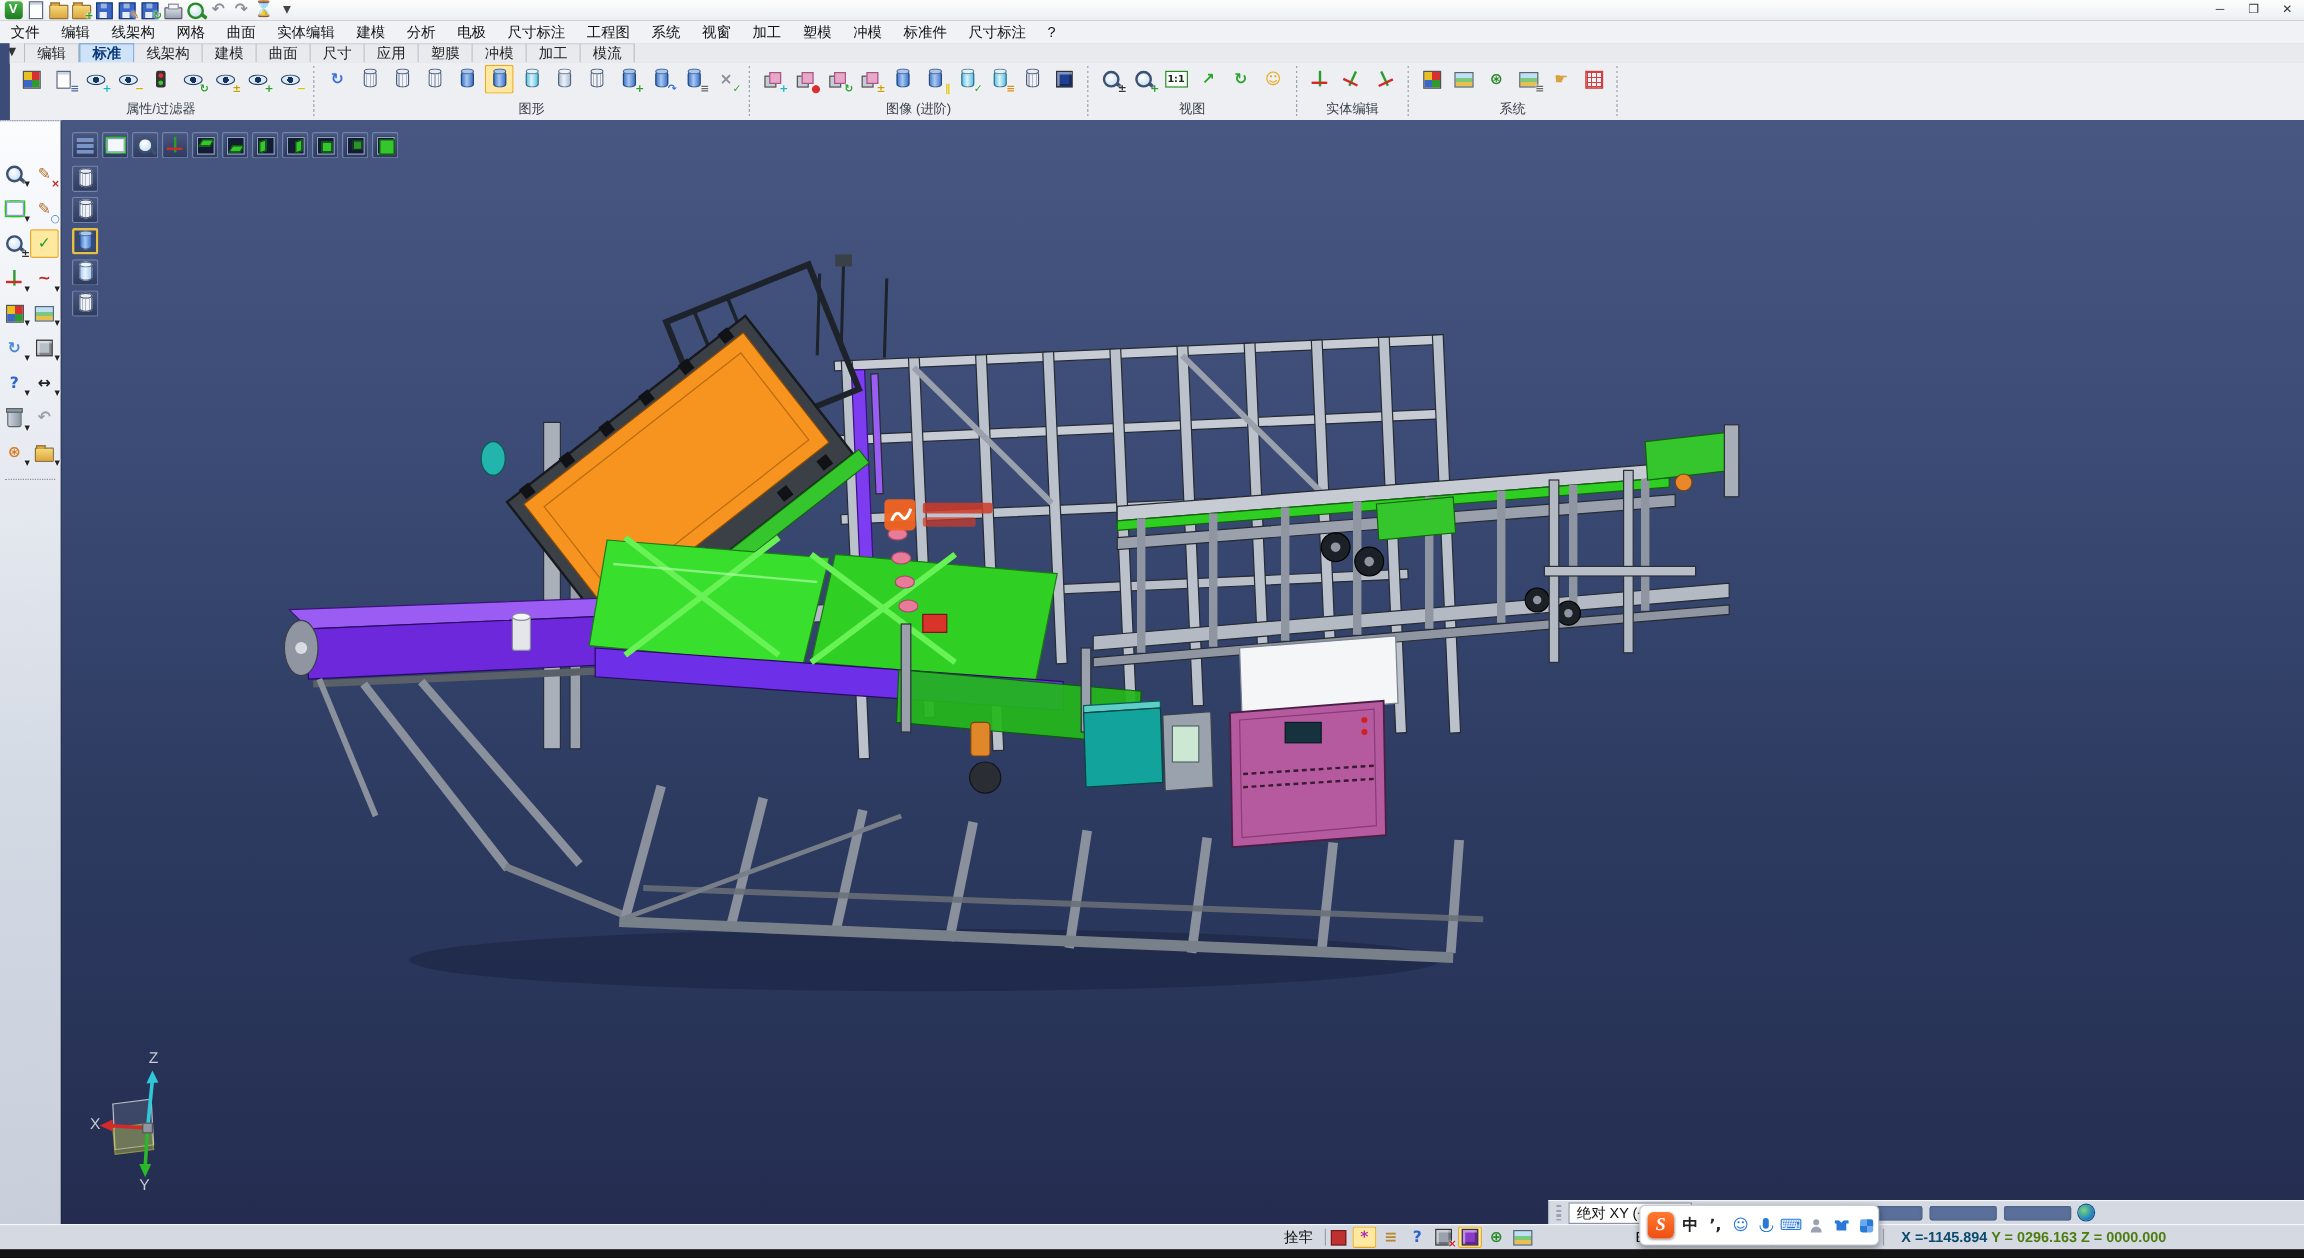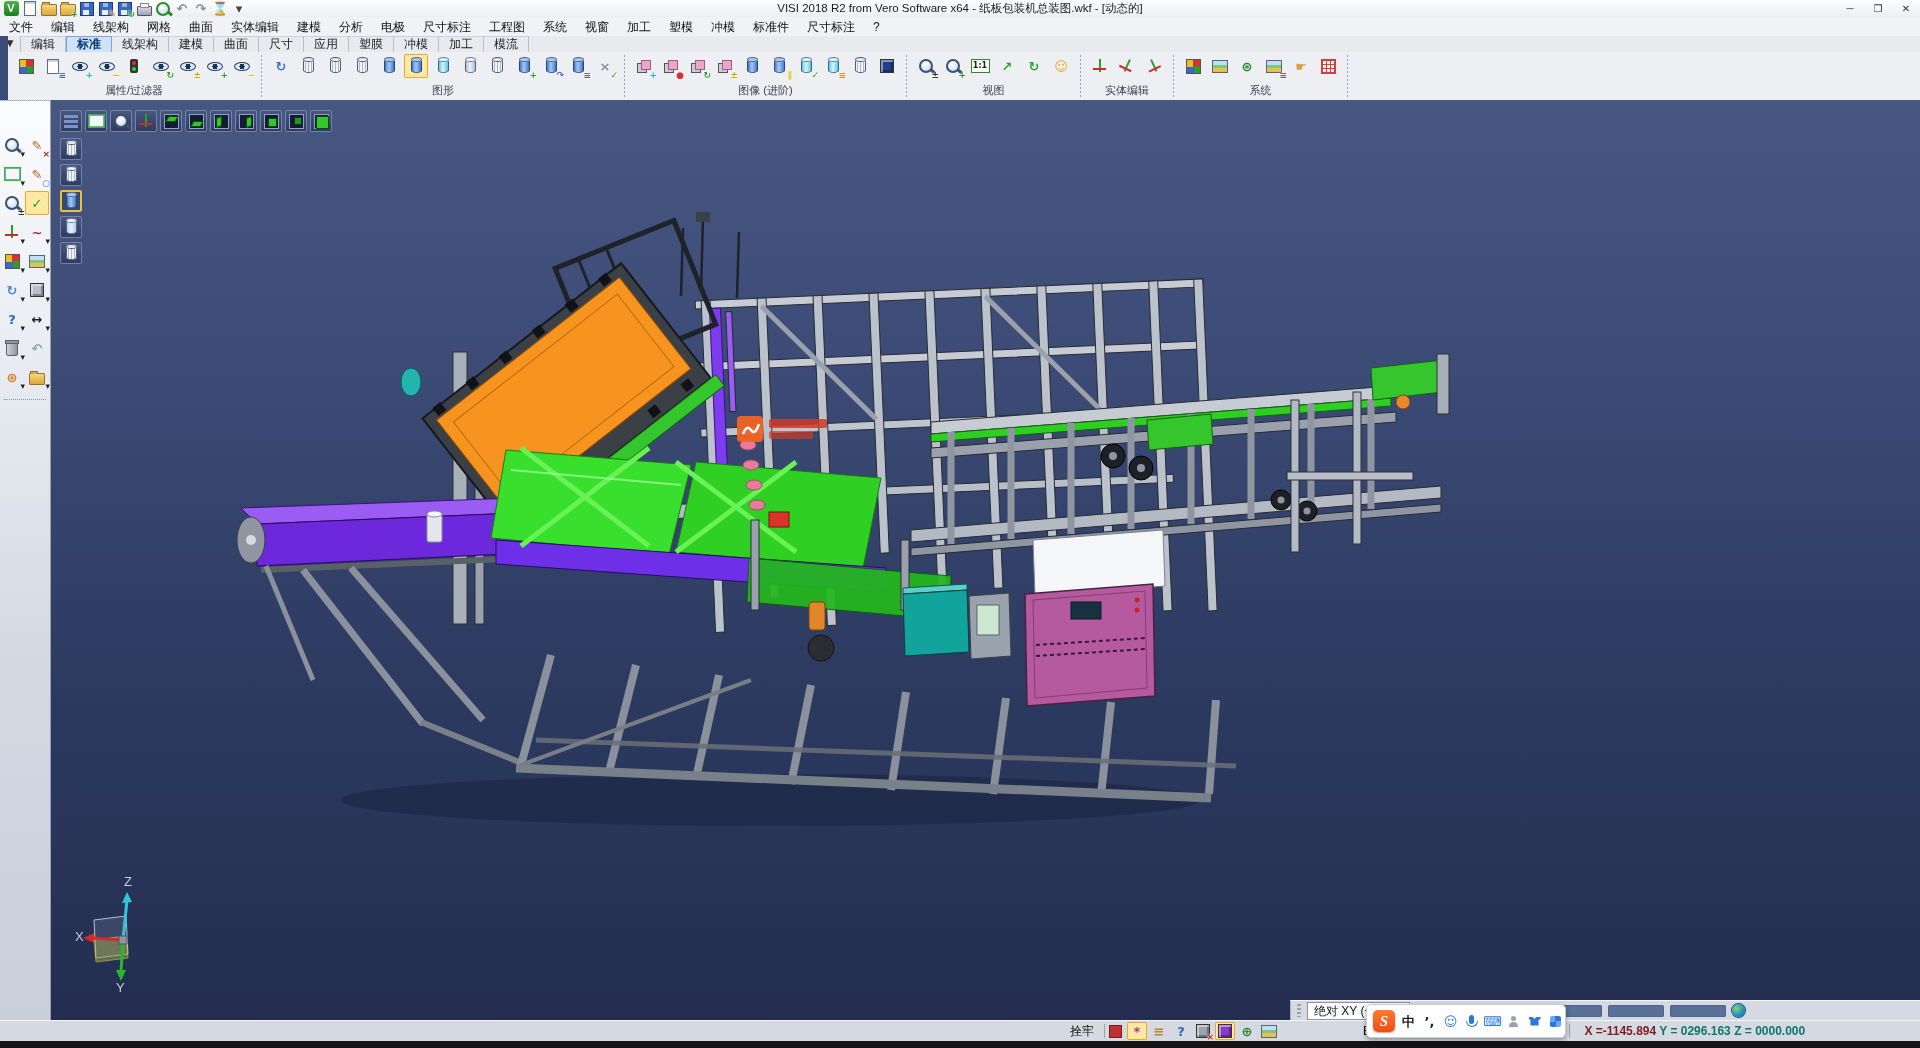--- a/index.html
+++ b/index.html
@@ -127,22 +127,22 @@
   .vsep{width:1px;height:14px;background:#9aa2b0}
   .white-field{background:#fff;border:1px solid #8a93a4;padding:0 6px;line-height:16px;white-space:nowrap}
   .slotbtn{width:56px;height:12px;background:#5a6f9a;border-radius:2px;box-shadow:inset 0 0 2px #3a4a6c}
   .statusbar{position:absolute;left:0;top:1020px;width:1920px;height:20px;background:#d4d9e2;
     border-top:1px solid #f4f6fa;display:flex;align-items:center;font-size:12px;color:#111;z-index:2}
   .statusbar .lock{margin-left:1060px;padding:0 10px}
   .st-icons{display:flex;align-items:center;gap:2px}
   .e3p3{margin-left:84px;white-space:nowrap}
   .units{margin-left:24px;white-space:nowrap}
   .coords{margin-left:14px;white-space:nowrap;font-weight:bold}
-  .coords .cx{color:#7f1d1d}
-  .coords .cyz{color:#0f766e}
+  .coords .cx{color:#0c4a6e}
+  .coords .cyz{color:#4d7c0f}
   .blackstrip{position:absolute;left:0;top:1040px;width:1920px;height:8px;background:#141414}
   
   .ime{position:absolute;left:1366px;top:1004px;width:200px;height:34px;background:#fff;border-radius:5px;
     border:1px solid #c8ccd4;box-shadow:0 2px 5px rgba(0,0,0,.35);display:flex;align-items:center;gap:2px;
     padding:0 4px;box-sizing:border-box;z-index:6}
   .ime .chip{width:19px;height:24px;min-width:19px}
   .ime .chip:first-child{width:26px;min-width:26px}
 </style>
 </head>
 <body>
@@ -185,21 +185,20 @@
       <div class="chip sm" style="--c1: #8a909a;">
         <span class="s-g">↷</span>
       </div>
       <div class="chip sm" style="--c1: #8a6a3a;">
         <span class="s-g">⌛</span>
       </div>
       <div class="chip sm" style="--c1: #444;">
         <span class="s-g">▾</span>
       </div>
     </div>
-  <div class="title-text">VISI 2018 R2 from Vero Software x64 - 纸板包装机总装图.wkf - [动态的]</div>
   <div class="winctl" id="winctl">
       <span>─</span>
       <span>❐</span>
       <span>✕</span>
     </div>
 </div>
 
 <div class="menubar" id="menubar">
     <span class="mitem">文件</span>
     <span class="mitem">编辑</span>

